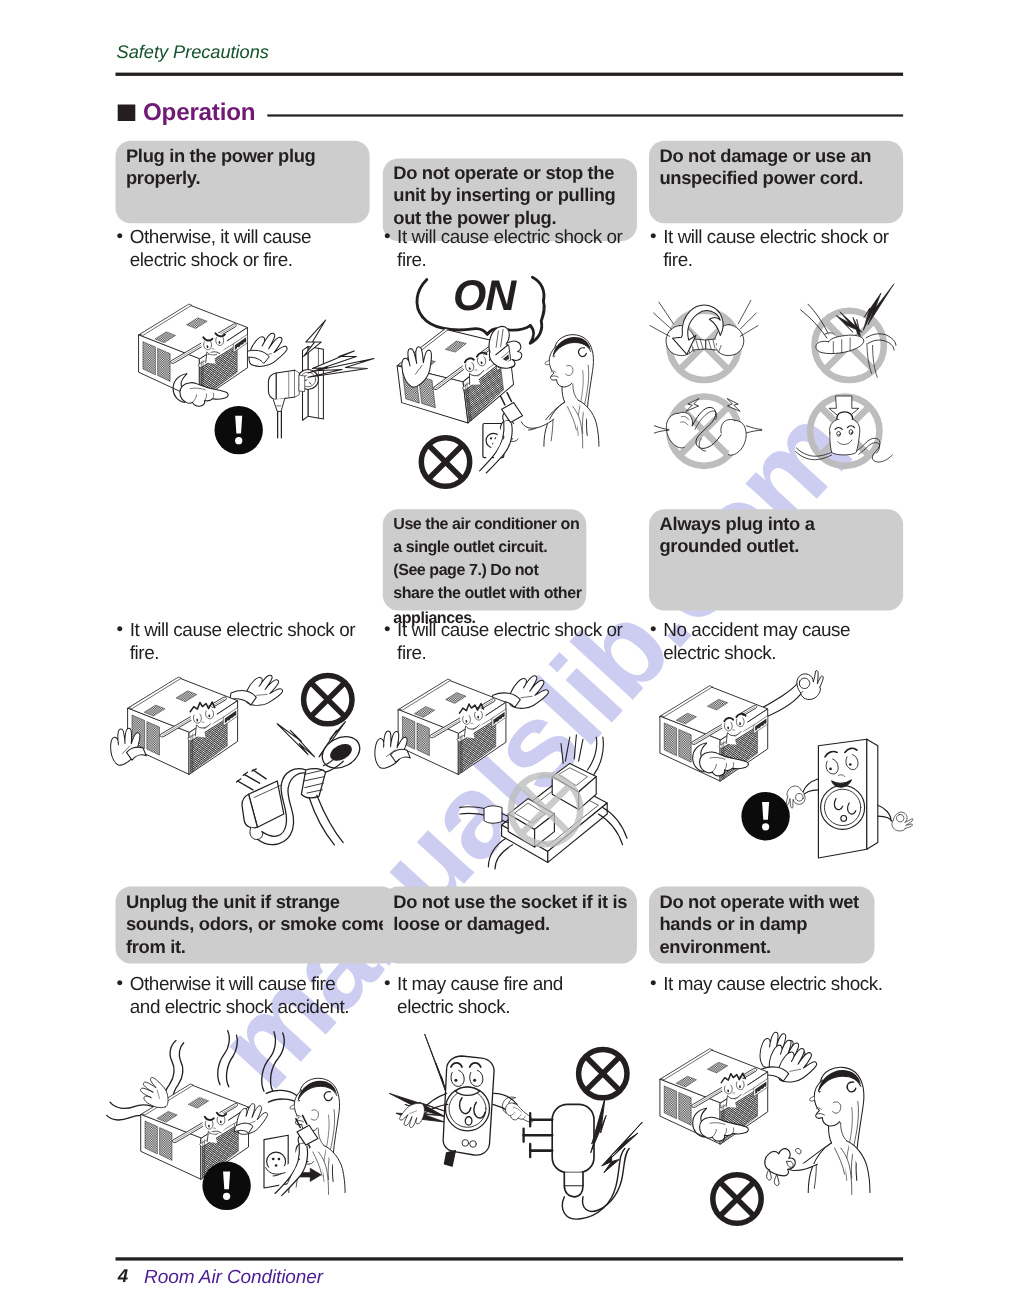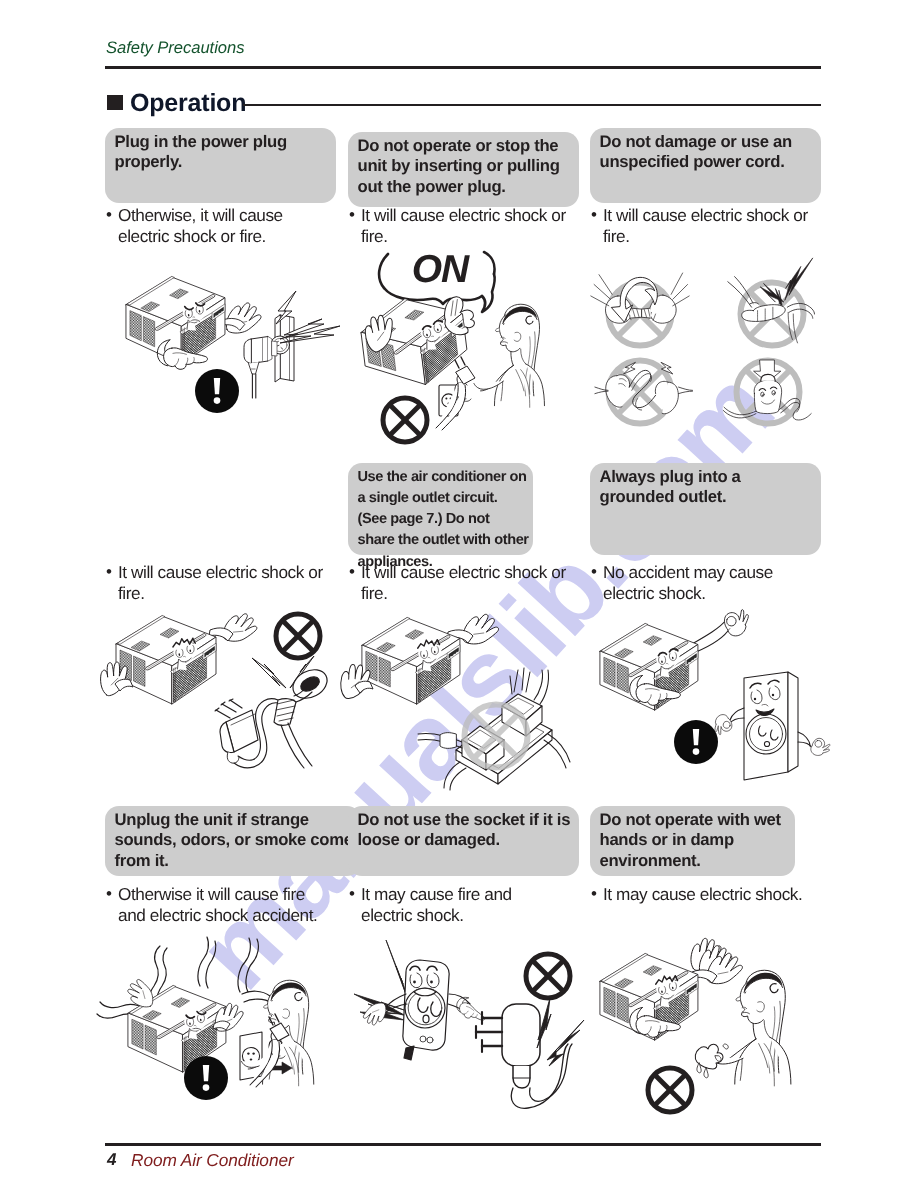--- a/index.html
+++ b/index.html
@@ -3,33 +3,33 @@
 <meta charset="utf-8">
 <style>
   html,body{margin:0;padding:0;background:#fff;}
   body{width:918px;height:1188px;font-family:"Liberation Sans",sans-serif;-webkit-font-smoothing:antialiased;text-rendering:geometricPrecision;}
   .page{position:relative;width:918px;height:1188px;overflow:hidden;background:#fff;}
 
   .hdr-title{position:absolute;left:106px;top:38px;font-size:16.6px;font-style:italic;font-weight:400;color:#14532d;letter-spacing:-.05px;}
   .hdr-rule{position:absolute;left:105px;top:66px;width:716px;height:3px;background:#231f20;}
 
   .sec-sq{position:absolute;left:106.5px;top:94.5px;width:16.5px;height:15.5px;background:#231f20;}
-  .sec-title{position:absolute;left:130px;top:89px;font-size:25px;font-weight:bold;color:#0f172a;letter-spacing:-.2px;}
+  .sec-title{position:absolute;left:130px;top:89px;font-size:22px;font-weight:bold;color:#701a75;letter-spacing:-.2px;}
   .sec-rule{position:absolute;left:243px;top:104px;width:578px;height:2.2px;background:#231f20;}
 
   .cap{position:absolute;box-sizing:border-box;background:#cdcdcd;border-radius:14px;
        font-size:16.7px;font-weight:bold;line-height:20.8px;color:#231f20;letter-spacing:-.3px;
        padding:3.5px 4px 0 9.5px;}
   .note{position:absolute;font-size:17.2px;line-height:21.3px;color:#231f20;letter-spacing:-.42px;}
   .note .b{position:absolute;left:1px;top:-1.5px;font-size:17px;}
   .note .t{display:block;padding-left:13px;}
 
   .ftr-rule{position:absolute;left:105px;top:1143px;width:716px;height:3px;background:#231f20;}
   .ftr-num{position:absolute;left:107px;top:1150px;font-size:17px;font-weight:bold;font-style:italic;color:#231f20;}
-  .ftr-txt{position:absolute;left:131px;top:1150px;font-size:17.3px;font-style:italic;color:#7f1d1d;letter-spacing:-.1px;}
+  .ftr-txt{position:absolute;left:131px;top:1150px;font-size:17.3px;font-style:italic;color:#4c1d95;letter-spacing:-.1px;}
 
   svg.art{position:absolute;overflow:visible;}
   .wmwrap{position:absolute;left:0;top:0;width:918px;height:1188px;overflow:hidden;pointer-events:none;}
   .wm{position:absolute;color:#cdcdf2;font-size:108px;font-weight:700;
       transform:rotate(-47.5deg);transform-origin:0 0;white-space:nowrap;letter-spacing:-2px;
       font-family:"Liberation Sans",sans-serif;}
 </style>
 </head>
 <body>
 
@@ -45,21 +45,21 @@
   <div class="sec-sq"></div>
   <div class="sec-title">Operation</div>
   <div class="sec-rule"></div>
 
   <div class="cap" style="left:105px;top:128px;width:231px;height:75px">Plug in the power plug properly.</div>
   <div class="note" style="left:105px;top:205px;width:198px">
       <span class="b">•</span>
       <span class="t">Otherwise, it will cause electric shock or fire.</span>
     </div>
 
-  <div class="cap" style="left:348px;top:132px;width:231px;height:75px">Do not operate or stop the unit by inserting or pulling out the power plug.</div>
+  <div class="cap" style="left:348px;top:144px;width:231px;height:75px">Do not operate or stop the unit by inserting or pulling out the power plug.</div>
   <div class="note" style="left:348px;top:205px;width:222px">
       <span class="b">•</span>
       <span class="t">It will cause electric shock or fire.</span>
     </div>
 
   <div class="cap" style="left:590px;top:128px;width:231px;height:75px">Do not damage or use an unspecified power cord.</div>
   <div class="note" style="left:590px;top:205px;width:222px">
       <span class="b">•</span>
       <span class="t">It will cause electric shock or fire.</span>
     </div>

